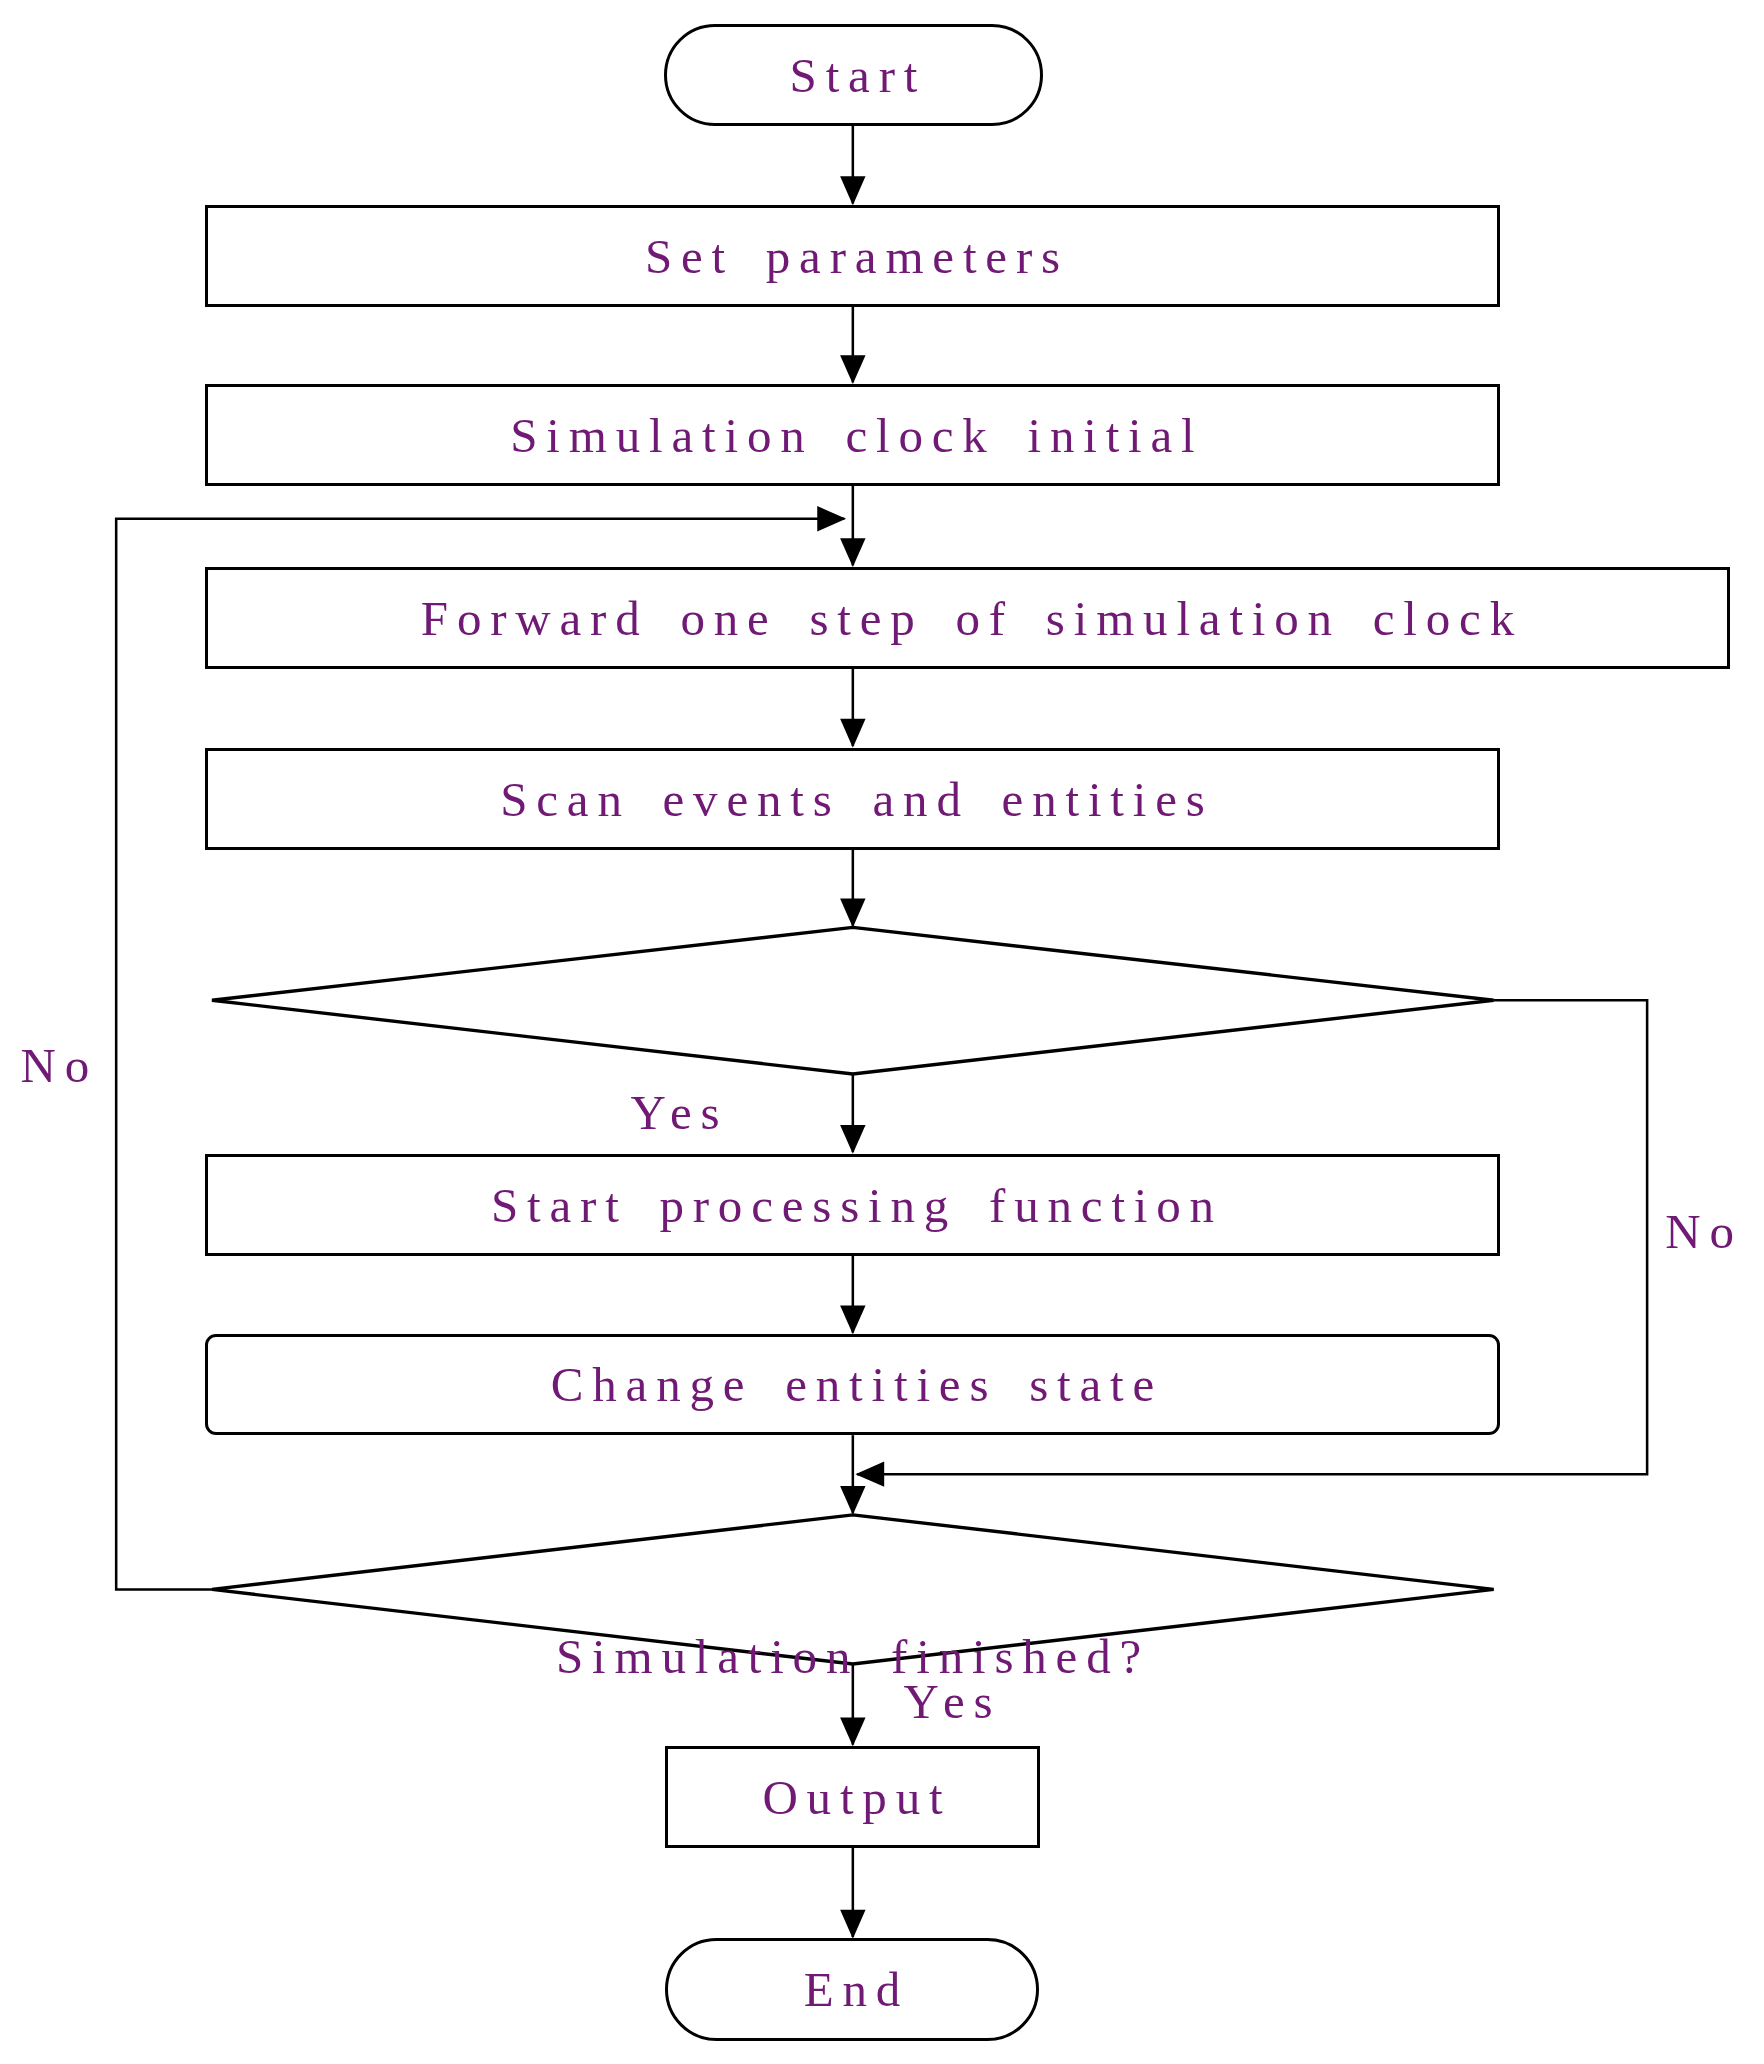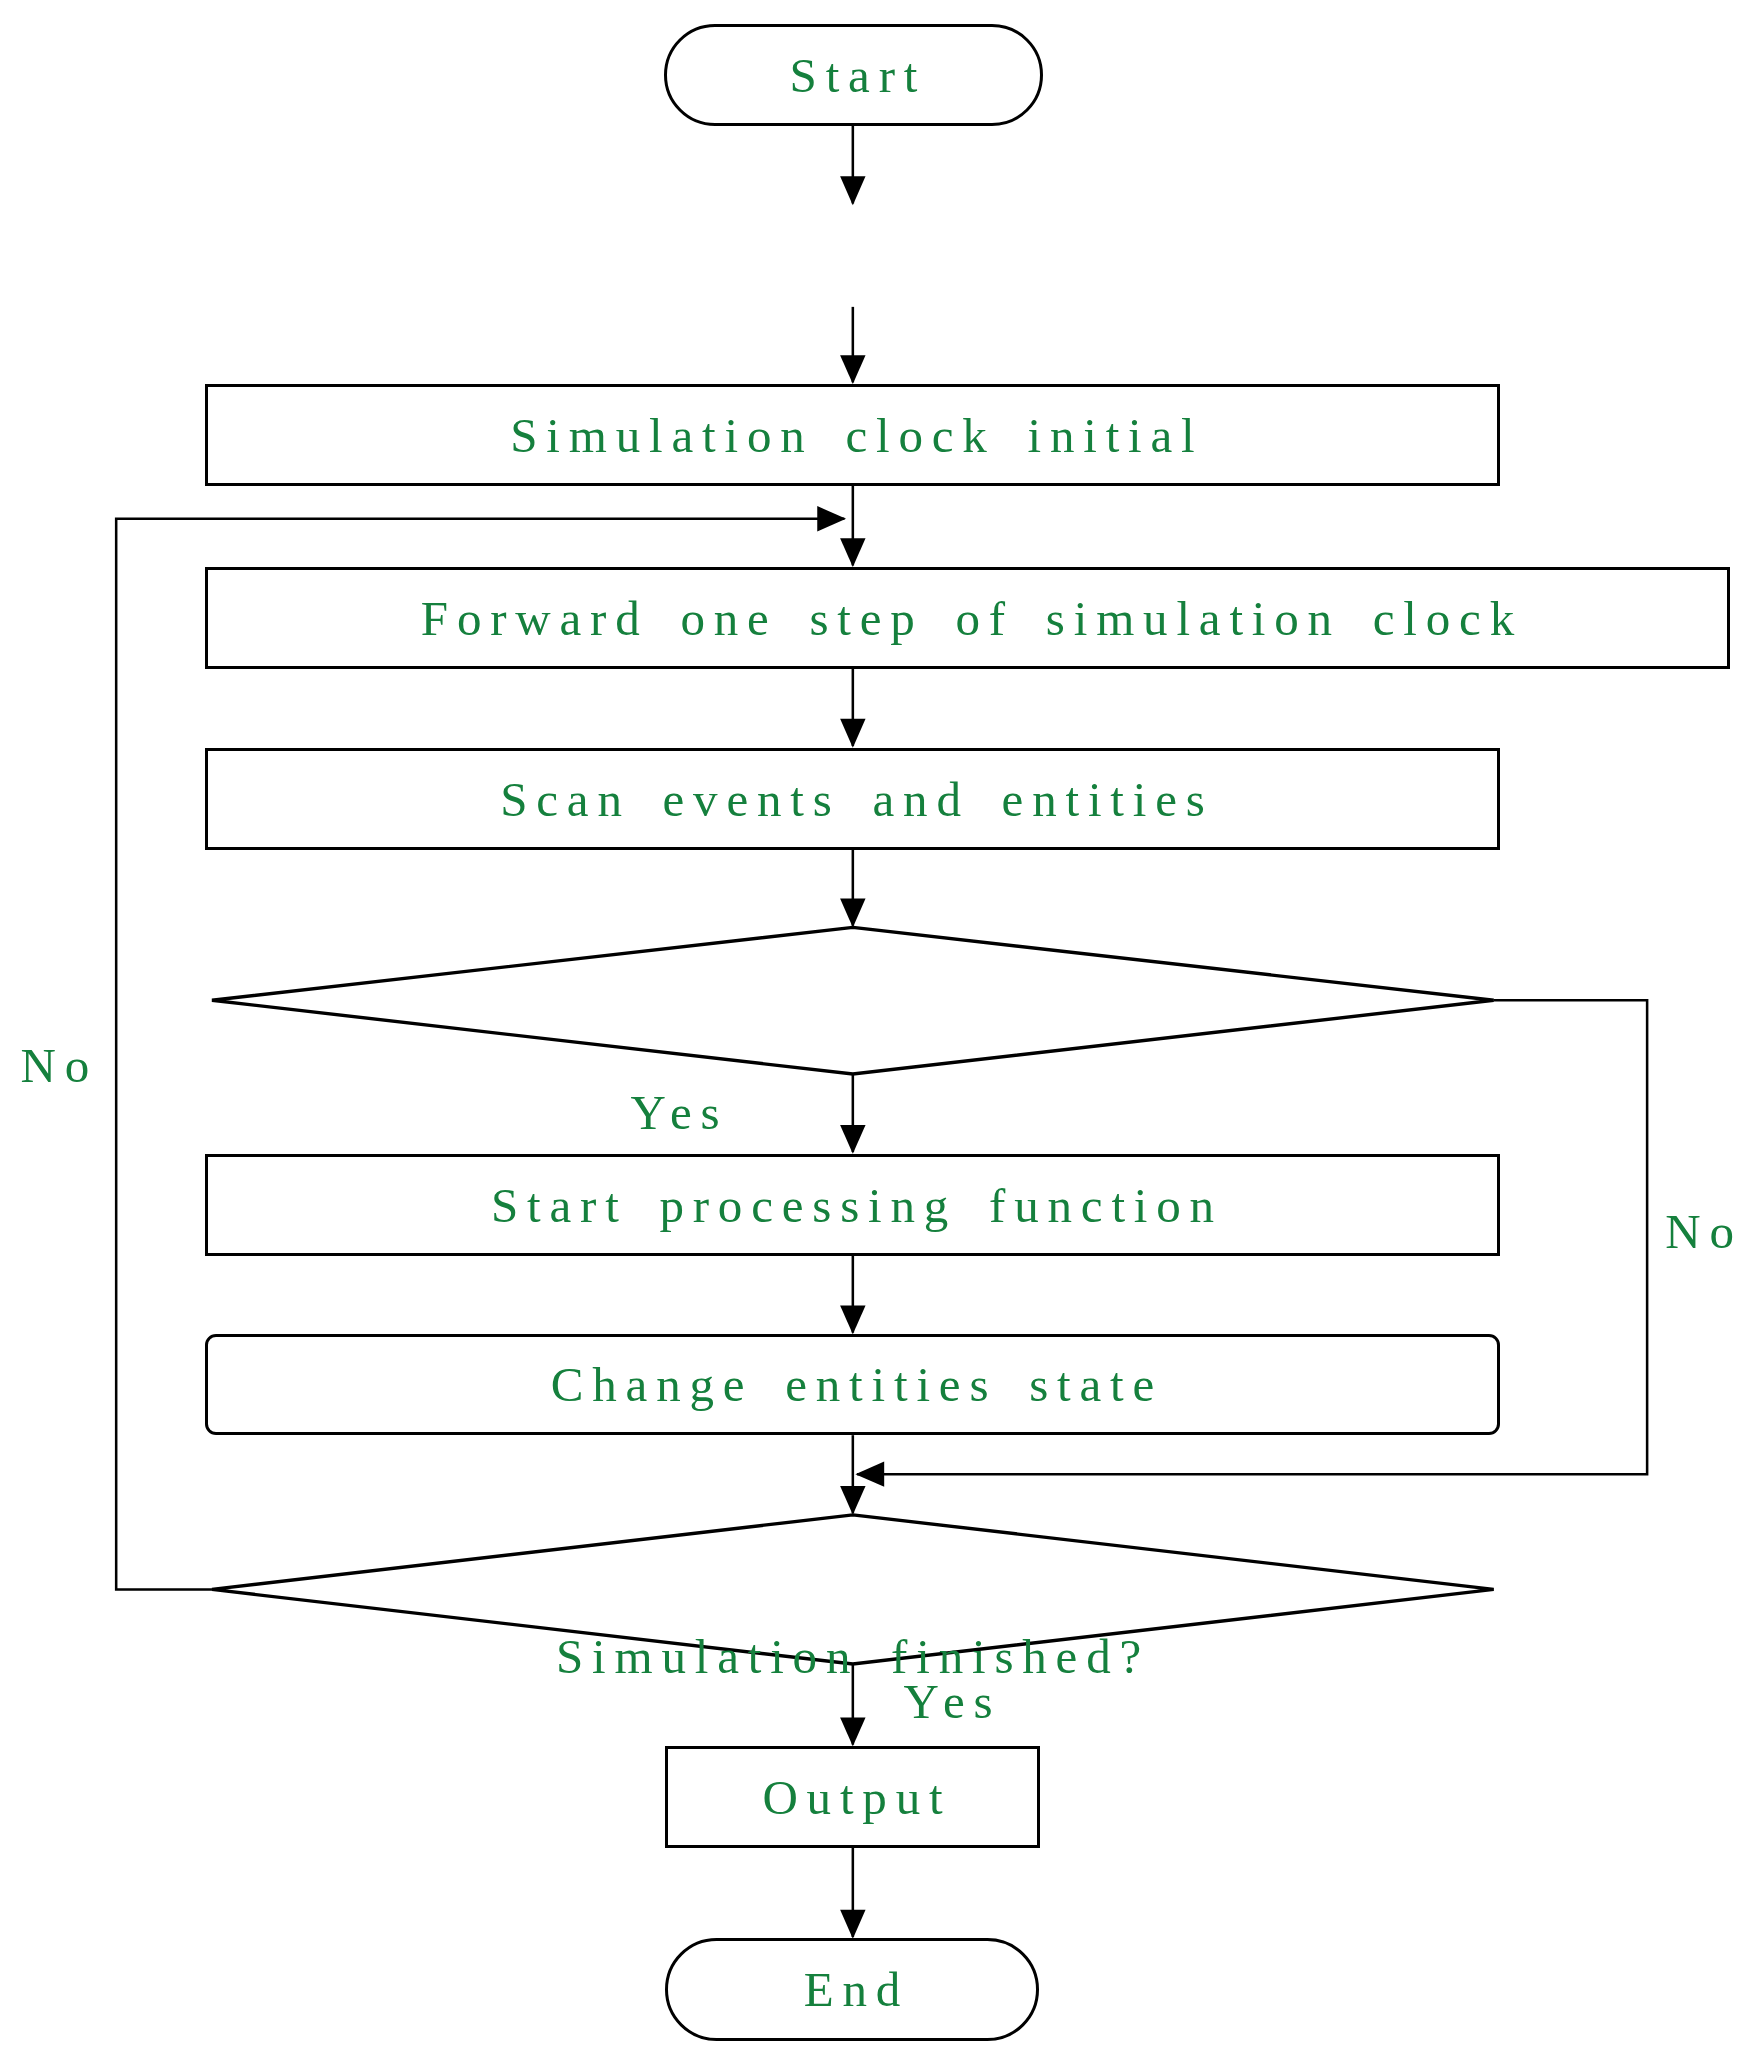--- a/index.html
+++ b/index.html
@@ -6,21 +6,21 @@
     margin: 0; padding: 0;
     background: #ffffff;
     width: 1765px; height: 2065px;
     overflow: hidden;
   }
   #canvas {
     position: relative;
     width: 1765px; height: 2065px;
     background: #ffffff;
     font-family: "Liberation Serif", "DejaVu Serif", serif;
-    color: #15803d;
+    color: #701a75;
   }
   #connector-layer {
     position: absolute; left: 0; top: 0;
     width: 1765px; height: 2065px;
   }
   .edge { stroke: #000000; stroke-width: 3; fill: none; }
   .arrowhead { fill: #000000; stroke: none; }
   .shape { fill: #ffffff; stroke: #000000; stroke-width: 4; }
   .node {
     position: absolute;
@@ -105,20 +105,23 @@
     <path class="arrowhead" d="M998,612 L964,597 L964,627 Z"></path>
 
     <polygon class="shape" points="1006,1094 1762,1180 1006,1267 250,1180"></polygon>
     <polygon class="shape" points="1006,1787 1762,1875 1006,1963 250,1875"></polygon>
   </svg>
 
   <div class="node terminator" id="node-start">
     <span>Start</span>
   </div>
 
+  <div class="node process" id="node-set-parameters">
+    <span>Set parameters</span>
+  </div>
 
   <div class="node process" id="node-sim-clock-initial">
     <span>Simulation clock initial</span>
   </div>
 
   <div class="node process" id="node-forward-step">
     <span>Forward one step of simulation clock</span>
   </div>
 
   <div class="node process" id="node-scan-events">

